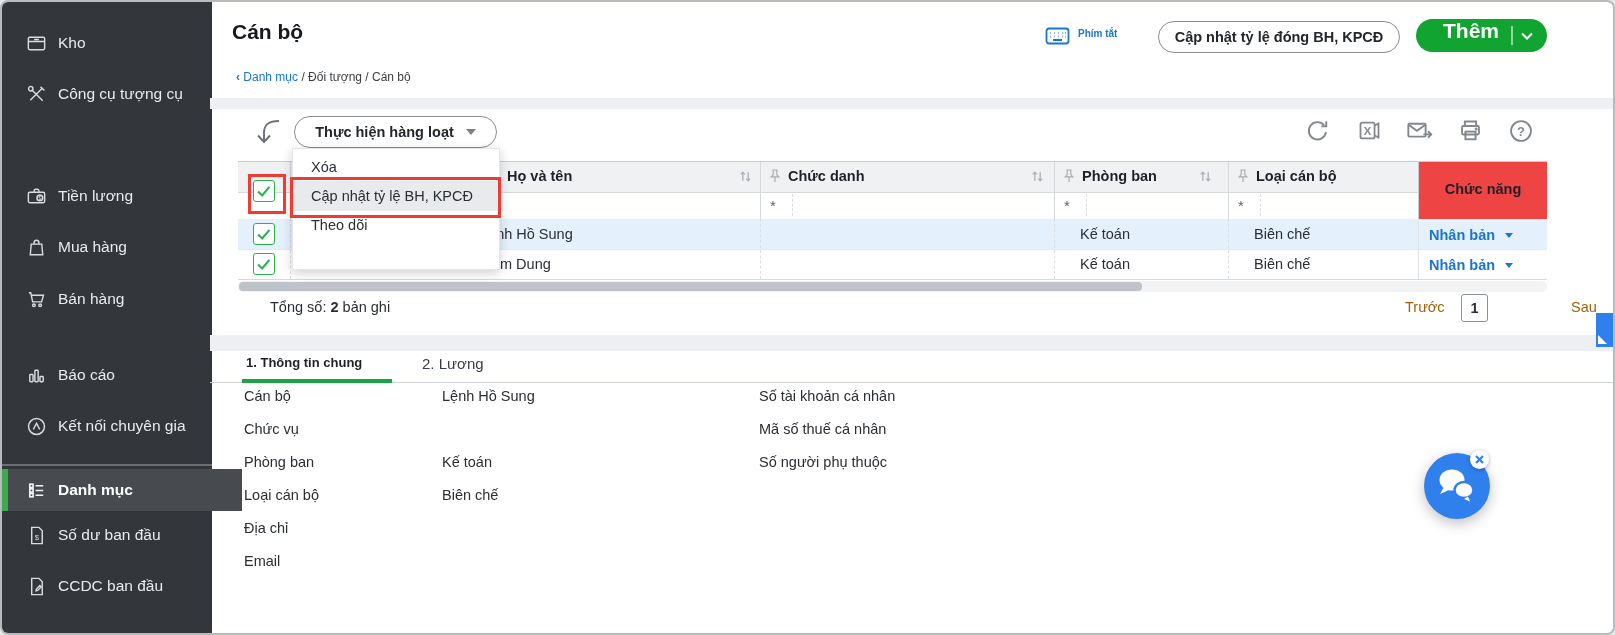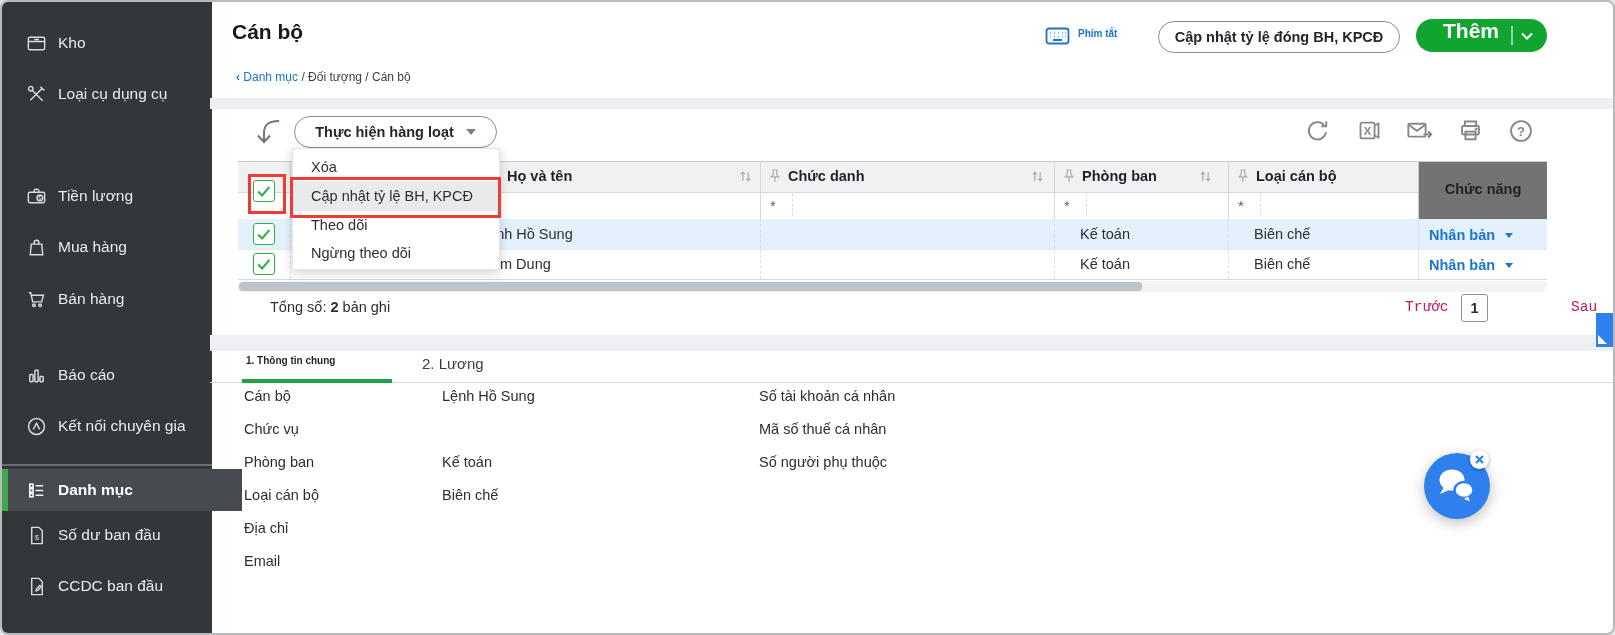--- a/index.html
+++ b/index.html
@@ -1,20 +1,20 @@
 <!DOCTYPE html>
 <html><head>
 <meta charset="utf-8">
 <style>
   html,body{margin:0;padding:0;background:#e8e8e8;font-family:"Liberation Sans","DejaVu Sans",sans-serif;}
   #app{position:relative;width:1611px;height:631px;background:#fff;border:2px solid #b7babe;border-radius:8px;overflow:hidden;margin:0 auto;}
   .abs{position:absolute;}
   .txt{font-size:14.5px;color:#2a2e35;white-space:nowrap;}
   .bold{font-weight:bold;}
-  .muted{color:#be185d;font-family:Liberation Mono, monospace;}
+  .muted{color:#a16207;}
   .blue{color:#1b74ce;}
   .green{color:#27a54a;}
   
   #sidebar{position:absolute;left:0;top:0;width:210px;height:635px;background:#33363b;}
   .side-item{position:absolute;left:0;width:240px;height:36px;display:flex;align-items:center;cursor:pointer;}
   .side-item svg{position:absolute;left:23px;width:23px;height:23px;}
   .side-item span{position:absolute;left:56px;font-size:15.5px;color:#e9ebed;white-space:nowrap;}
   .side-item.active{background:#474a4f;height:42px;}
   .side-item.active span{font-weight:bold;color:#fff;}
   .sbar{position:absolute;left:0;width:6px;background:#3faa4c;}
@@ -43,21 +43,21 @@
           <path d="M3.5 10 H20.5 M9.5 7.8 h5"></path>
         </svg>
       <span>Kho</span>
     </div>
     <div class="side-item" style="top:74px">
       <svg viewBox="0 0 24 24" fill="none" stroke="#d9dcdf" stroke-width="1.5">
           <path d="M7 7 L18.5 18.5 M18 5.5 L5.5 18"></path>
           <circle cx="6" cy="6" r="2.3"></circle>
           <path d="M16.2 3.8 l4 4"></path>
         </svg>
-      <span>Loại cụ dụng cụ</span>
+      <span>Công cụ tượng cụ</span>
     </div>
     <div class="side-item" style="top:176px">
       <svg viewBox="0 0 24 24" fill="none" stroke="#d9dcdf" stroke-width="1.5">
           <rect x="3.5" y="7.5" width="17" height="11" rx="1.5"></rect>
           <path d="M9.5 7.5 V6.2 a1.7 1.7 0 0 1 1.7 -1.7 h1.6 a1.7 1.7 0 0 1 1.7 1.7 V7.5"></path>
           <circle cx="15.5" cy="13.5" r="3"></circle>
           <text x="15.5" y="15.6" font-size="6" fill="#d9dcdf" stroke="none" text-anchor="middle">$</text>
         </svg>
       <span>Tiền lương</span>
     </div>
@@ -173,21 +173,21 @@
     </svg>
   <svg class="abs" style="left:1505px;top:115px;width:28px;height:28px" viewBox="0 0 24 24" fill="none" stroke="#83888f" stroke-width="1.6">
       <circle cx="12" cy="12" r="8.5"></circle>
       <text x="12" y="16.2" font-size="11" font-weight="bold" fill="#83888f" stroke="none" text-anchor="middle">?</text>
     </svg>
 
   <div class="hline" style="left:236px;top:159px;width:1309px;background:#c9ccd1"></div>
   <div class="abs" style="left:236px;top:160px;width:1309px;height:30px;background:#f0f1f3"></div>
   <div class="abs" style="left:236px;top:190px;width:1309px;height:27px;background:#ffffff"></div>
 
-  <div class="abs" style="left:1416px;top:160px;width:129px;height:57px;background:#737373;border-left:1px solid #c9ccd1;box-sizing:border-box">
+  <div class="abs" style="left:1416px;top:160px;width:129px;height:57px;background:#ef4444;border-left:1px solid #c9ccd1;box-sizing:border-box">
     <div class="txt bold" style="position:absolute;left:0;width:100%;top:19px;text-align:center;color:#1e2228">Chức năng</div>
   </div>
   <div class="hline" style="left:236px;top:190px;width:1180px"></div>
   <div class="hline" style="left:236px;top:217px;width:1309px;background:#e0e2e6"></div>
 
   <div class="vline" style="left:288px;top:160px;height:57px"></div>
   <div class="vline" style="left:758px;top:160px;height:57px"></div>
   <div class="vline" style="left:1052px;top:160px;height:57px"></div>
   <div class="vline" style="left:1226px;top:160px;height:57px"></div>
 
@@ -275,21 +275,21 @@
     <span class="txt bold" style="line-height:26px">1</span>
   </div>
   <div class="abs txt muted" style="left:1569px;top:297px">Sau</div>
 
   <div class="abs" style="left:1594px;top:311px;width:17px;height:34px;background:#2f80ed;z-index:40">
     <div class="abs" style="left:2px;top:22px;width:0;height:0;border-bottom:9px solid #fff;border-right:9px solid transparent"></div>
   </div>
 
   <div class="abs" style="left:208px;top:333px;width:1403px;height:16px;background:#edeff2"></div>
   <div class="hline" style="left:208px;top:380px;width:1403px;background:#d2d5da"></div>
-  <div class="abs txt bold" style="left:244px;top:353px;font-size:10px;color:#1e2228">1. Thông tin chung</div>
+  <div class="abs txt bold" style="left:244px;top:353px;font-size:13px;color:#1e2228">1. Thông tin chung</div>
   <div class="abs" style="left:240px;top:377px;width:150px;height:4px;background:#1ca344"></div>
   <div class="abs txt" style="left:420px;top:353px;font-size:15px;color:#3a3e45">2. Lương</div>
 
   <div class="abs txt" style="left:242px;top:386px">Cán bộ</div>
   <div class="abs txt" style="left:440px;top:386px">Lệnh Hồ Sung</div>
   <div class="abs txt" style="left:757px;top:386px">Số tài khoản cá nhân</div>
 
   <div class="abs txt" style="left:242px;top:419px">Chức vụ</div>
   <div class="abs txt" style="left:440px;top:419px"></div>
   <div class="abs txt" style="left:757px;top:419px">Mã số thuế cá nhân</div>
@@ -301,21 +301,20 @@
   <div class="abs txt" style="left:242px;top:485px">Loại cán bộ</div>
   <div class="abs txt" style="left:440px;top:485px">Biên chế</div>
 
   <div class="abs txt" style="left:242px;top:518px">Địa chỉ</div>
   <div class="abs txt" style="left:242px;top:551px">Email</div>
 
   <div class="abs" style="left:290px;top:146px;width:206px;height:120px;background:#fff;border:1px solid #e3e5e8;box-shadow:0 3px 10px rgba(0,0,0,0.18);z-index:50">
     <div class="menu-item" style="top:4px;height:28px">Xóa</div>
     <div class="menu-item green" style="top:32px;height:30px;background:#e9eaeb;font-weight:normal">Cập nhật tỷ lệ BH, KPCĐ</div>
     <div class="menu-item" style="top:62px;height:28px">Theo dõi</div>
-    <div class="menu-item" style="top:90px;height:28px">Ngừng theo dõi</div>
   </div>
 
   <div class="redbox" style="left:246px;top:172px;width:32px;height:34px"></div>
   <div class="redbox" style="left:288px;top:175px;width:205px;height:35px"></div>
 
   <div class="abs" style="left:1422px;top:451px;width:66px;height:66px;border-radius:50%;background:#2f80ed;box-shadow:0 4px 14px rgba(0,0,0,0.25);z-index:70">
     <svg viewBox="0 0 66 66" style="width:100%;height:100%">
       <ellipse cx="28" cy="27" rx="12.5" ry="10.5" fill="#fff"></ellipse>
       <path d="M20 34 l-4 7 9-4 z" fill="#fff"></path>
       <ellipse cx="40" cy="37" rx="9.5" ry="8" fill="#fff" stroke="#2f80ed" stroke-width="2.5"></ellipse>

